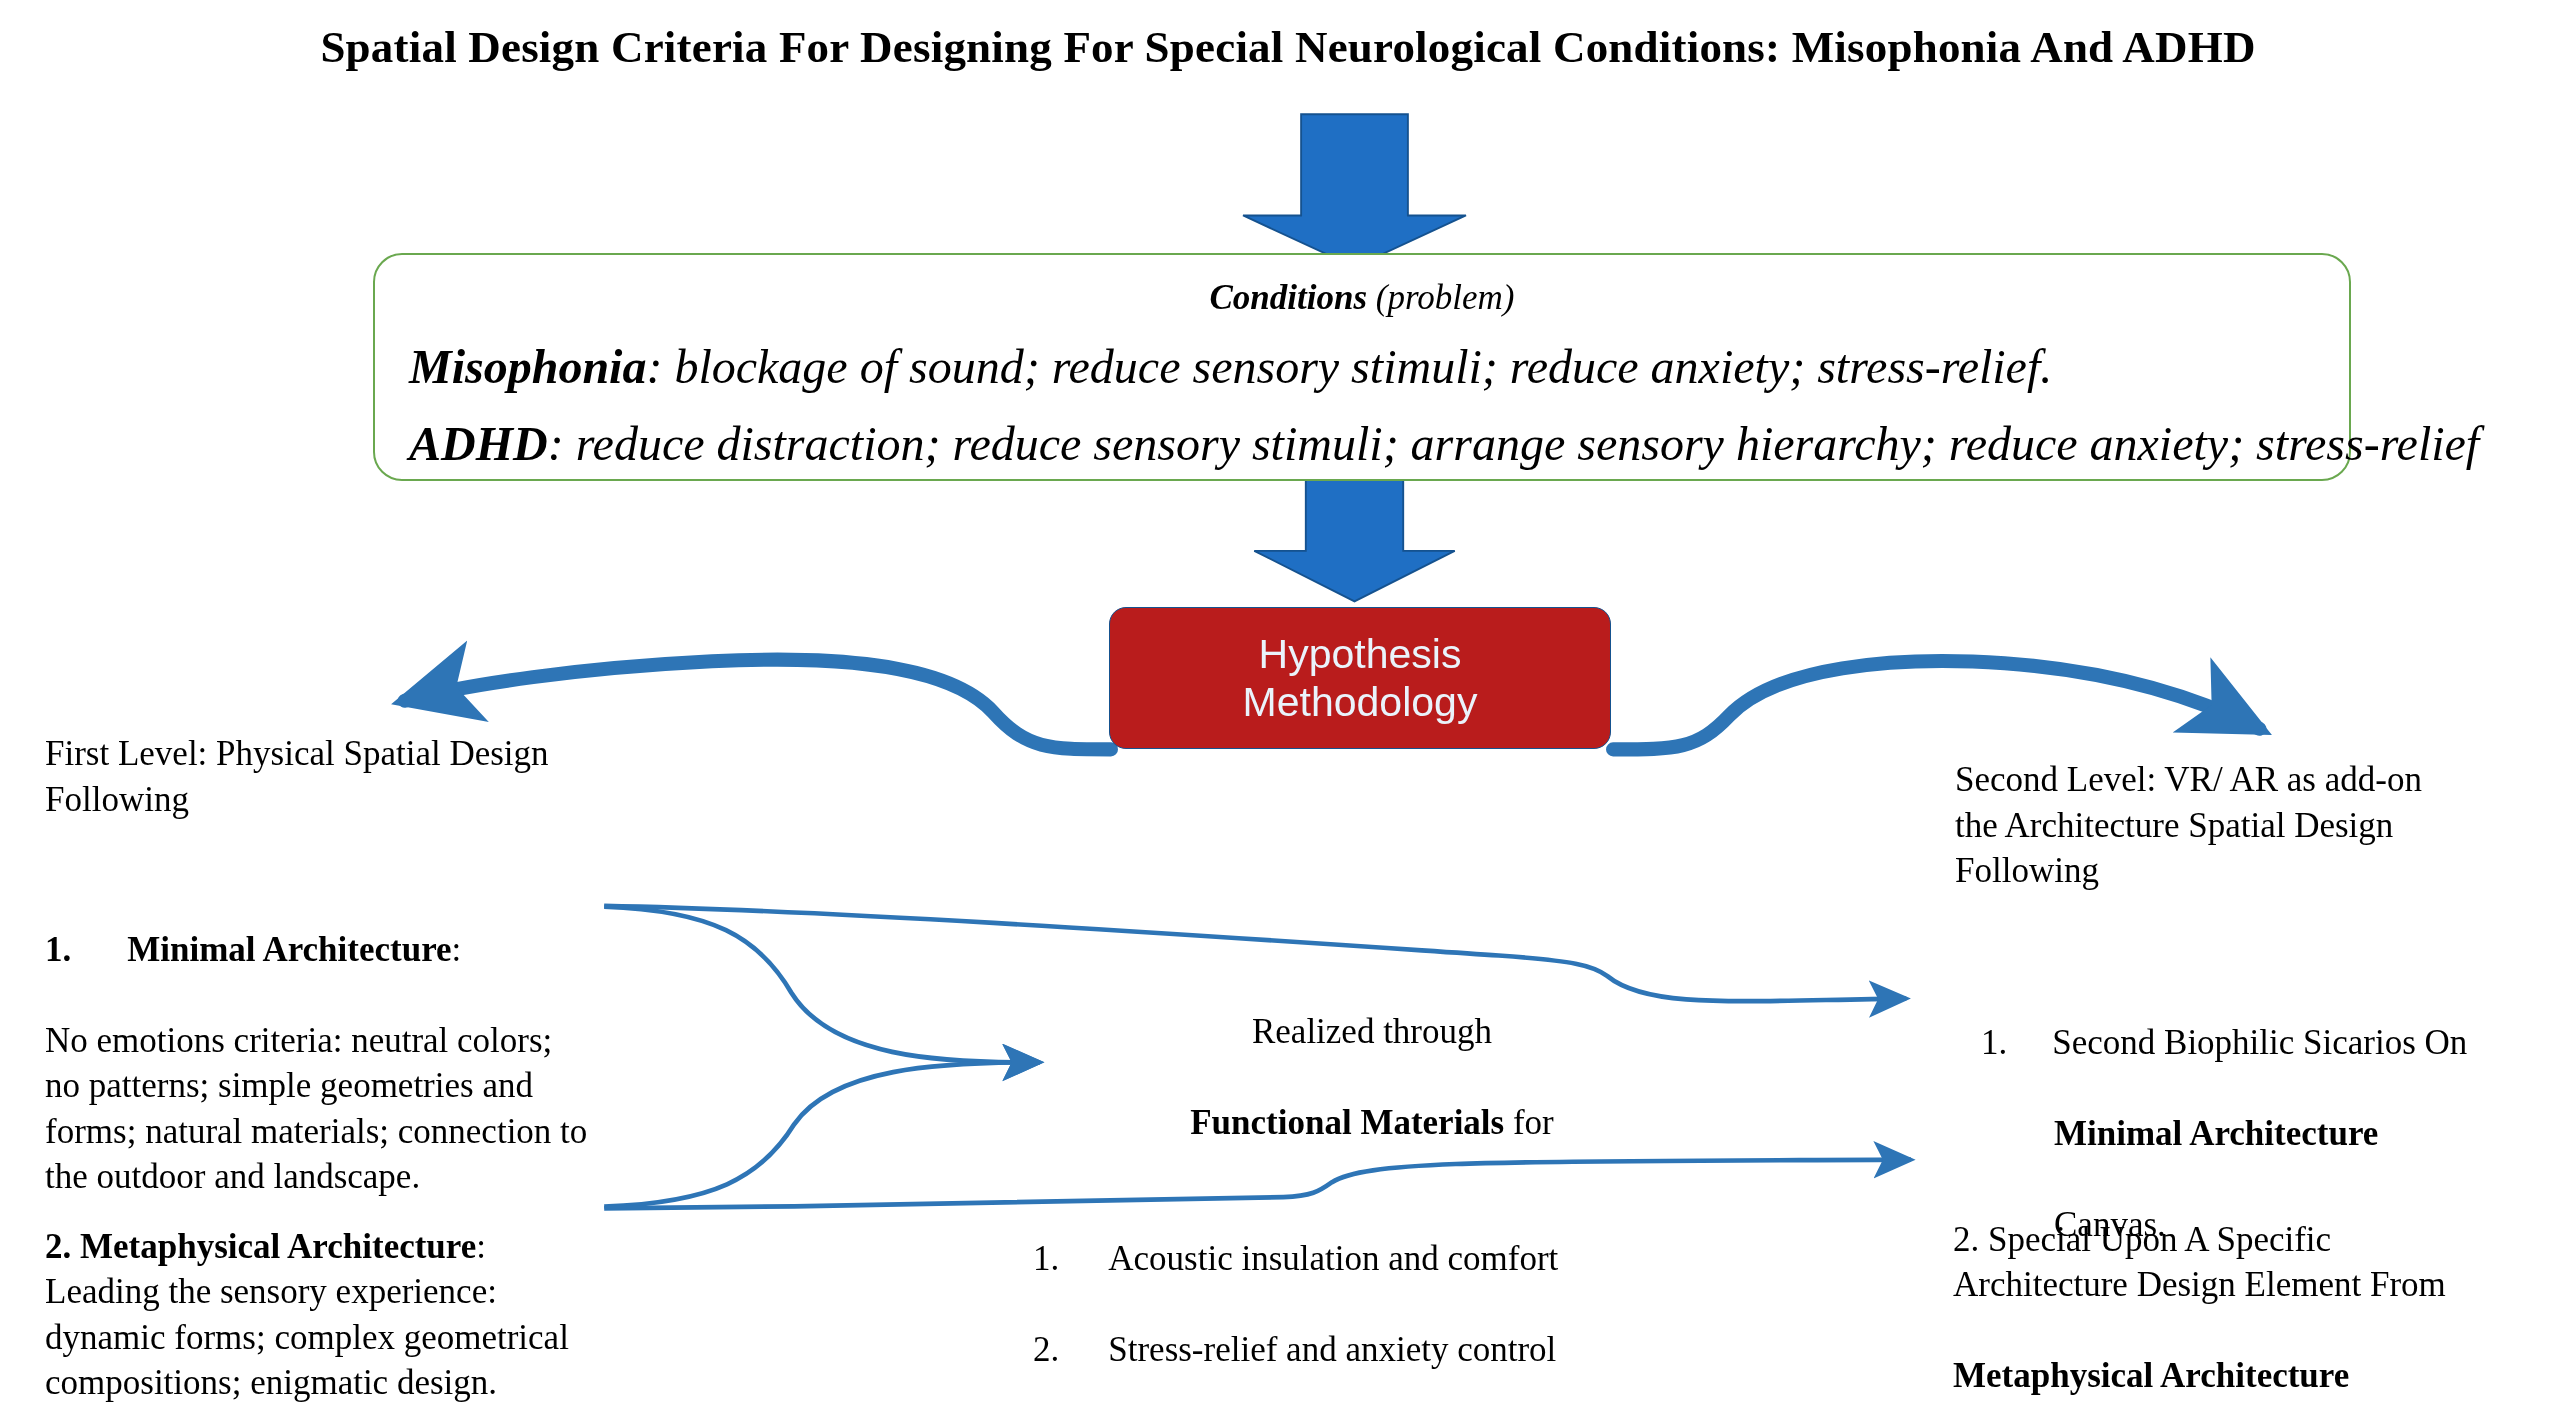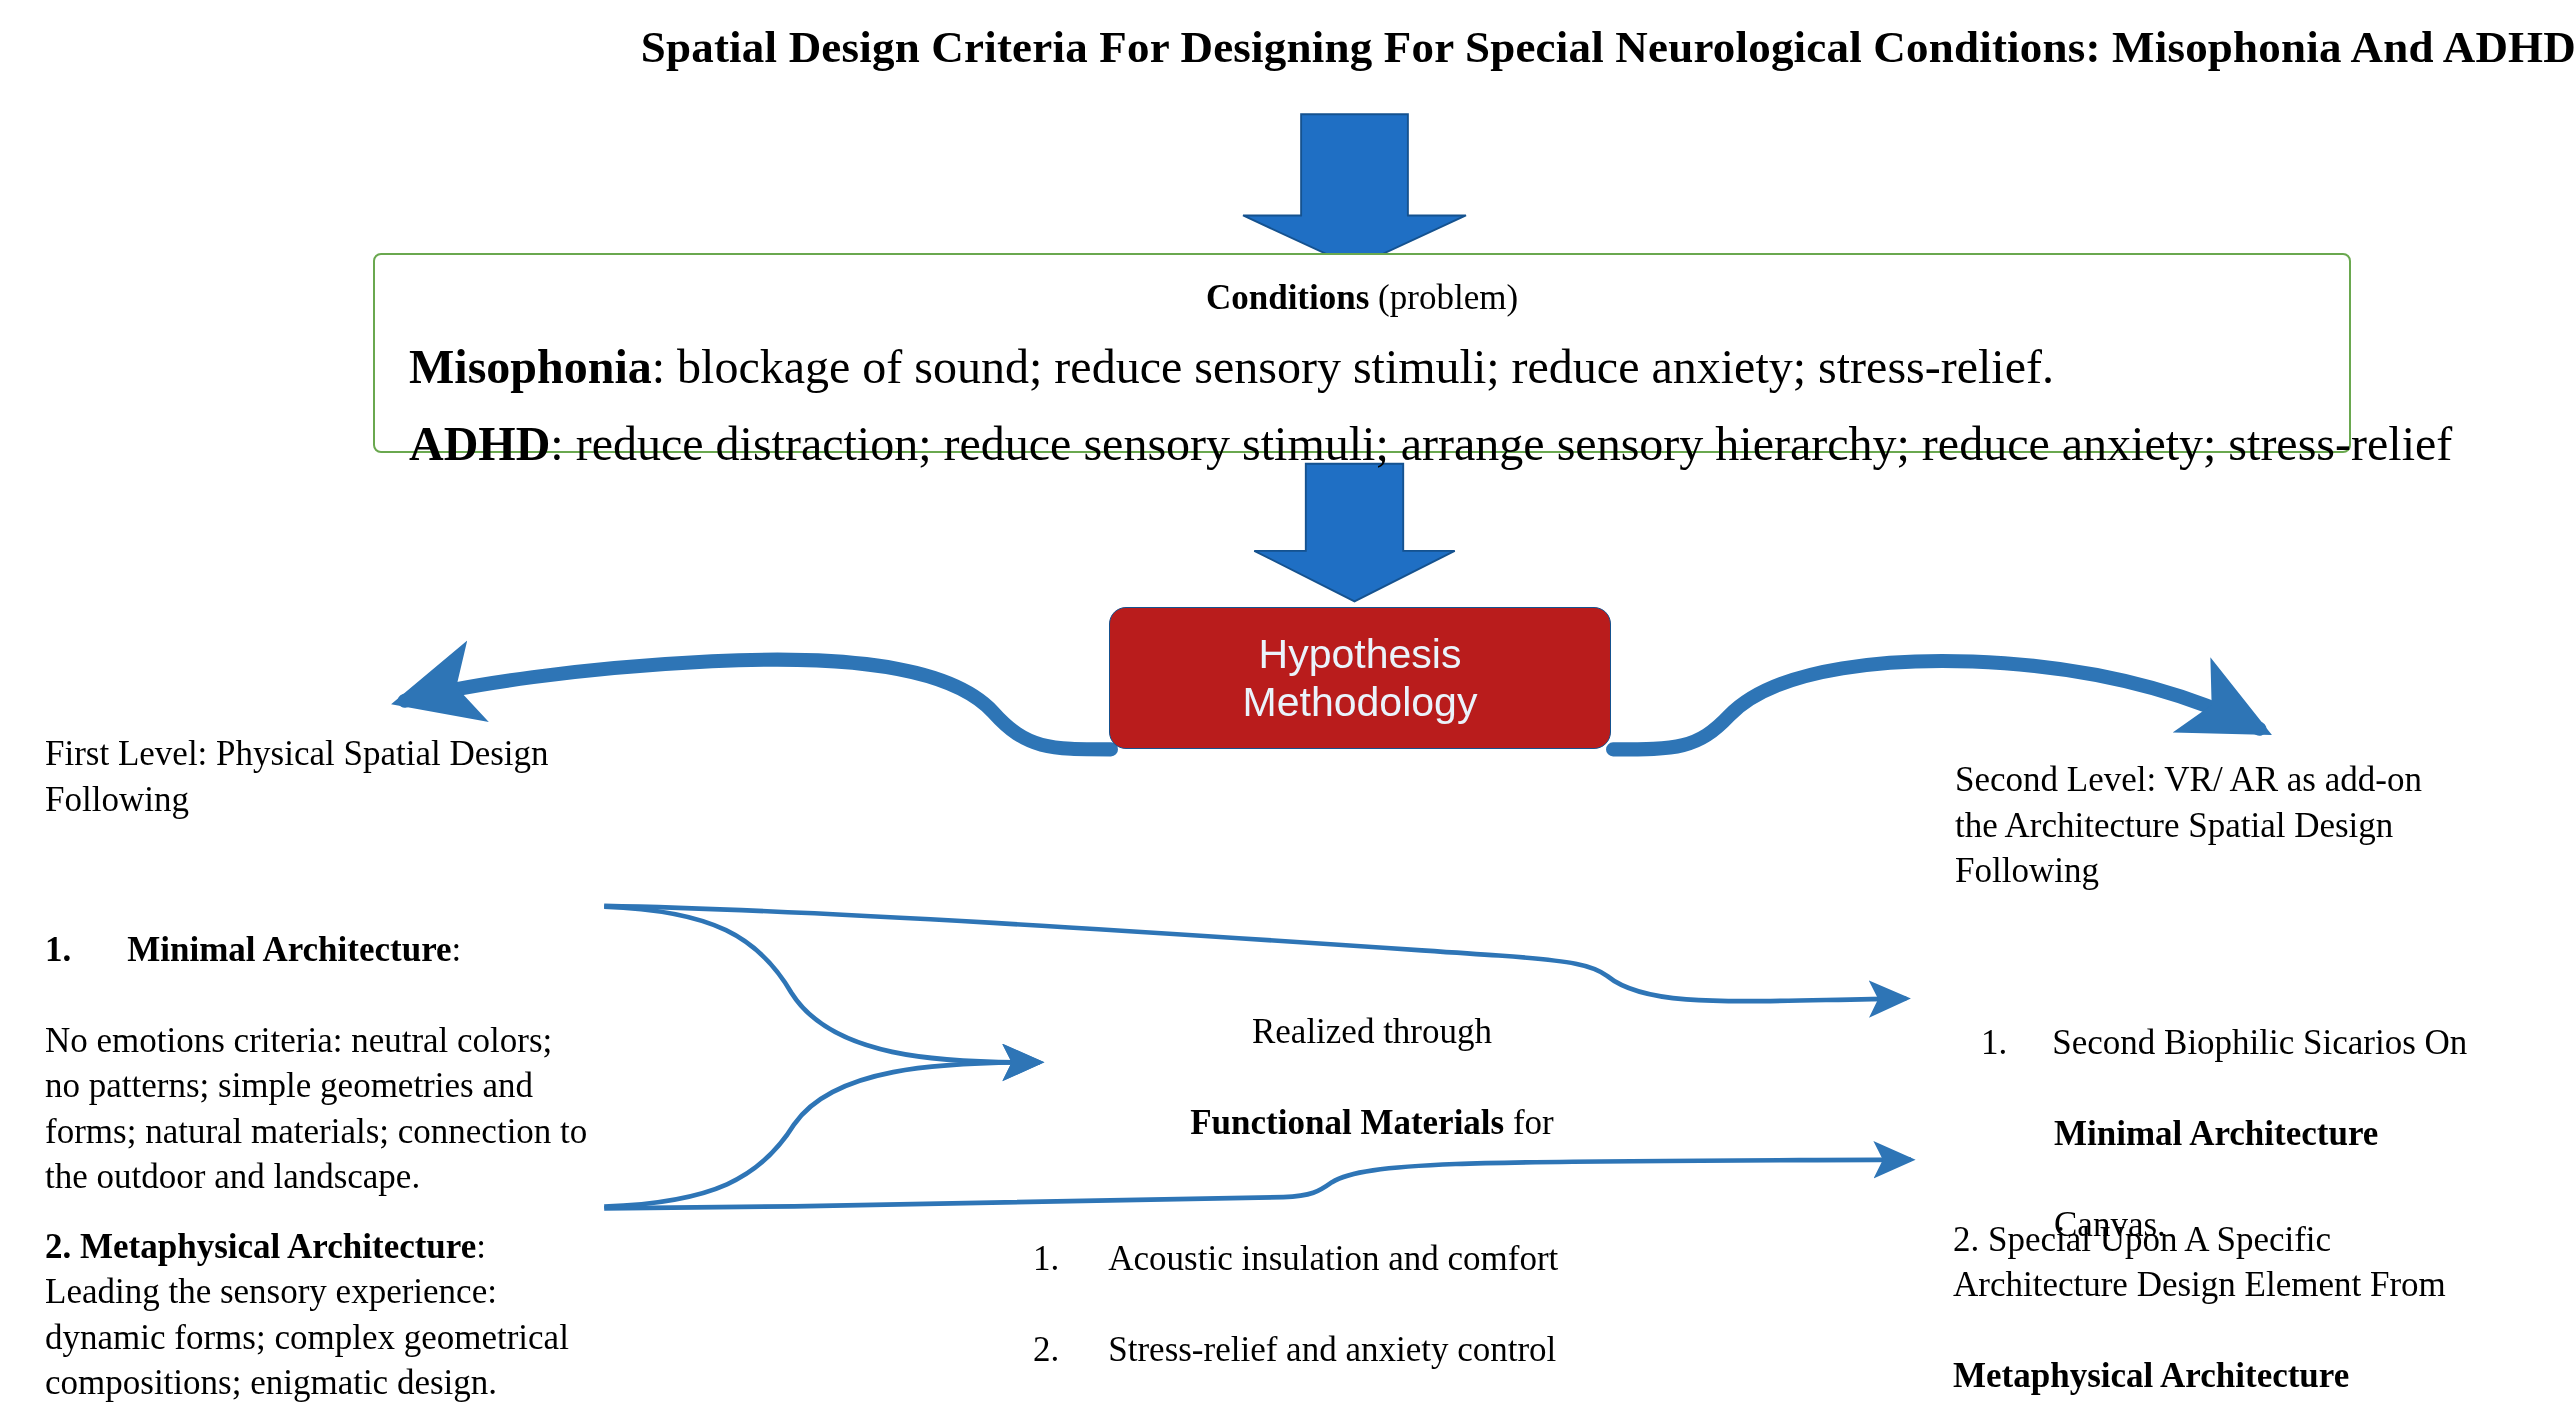--- a/index.html
+++ b/index.html
@@ -24,38 +24,39 @@
     height: 1407px;
     pointer-events: none;
   }
 
   
   .title {
     position: absolute;
     left: 0;
     top: 20.6px;
     width: 2576px;
-    text-align: right;
+    text-align: center;
     font-size: 45px;
     font-weight: bold;
     letter-spacing: 0.2px;
     font-family: "Liberation Serif", "DejaVu Serif", serif;
   }
 
   
   .conditions-box {
     position: absolute;
     left: 373px;
     top: 253px;
     width: 1978px;
-    height: 200px;
+    height: 228px;
     border: 2.3px solid #6aa84f;
-    border-radius: 8px;
+    border-radius: 29px;
     background: #ffffff;
     box-sizing: border-box;
+    font-style: italic;
   }
   .cond-head {
     text-align: center;
     font-size: 35px;
     margin-top: 21.5px;
     line-height: 1.18;
   }
   .cond-head b { font-weight: bold; }
   .cond-line {
     font-size: 48px;

